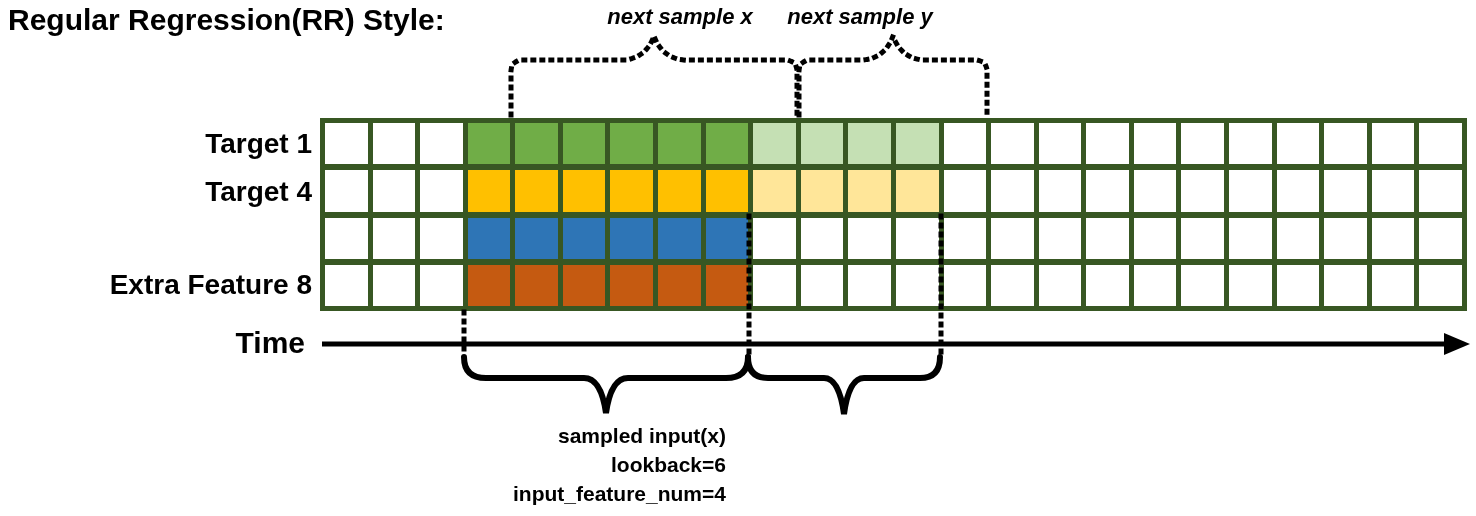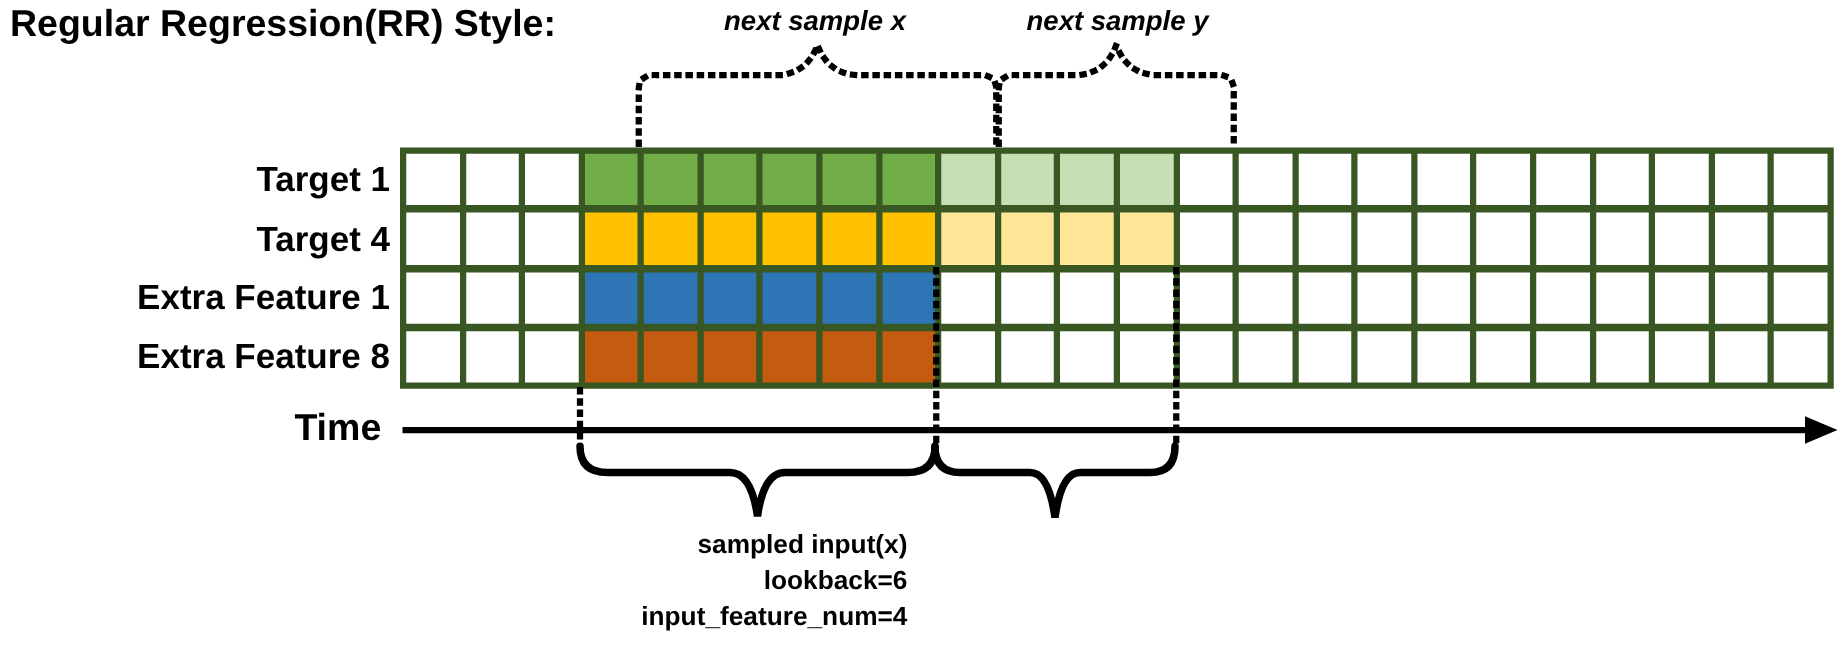--- a/index.html
+++ b/index.html
@@ -8,22 +8,22 @@
     font-family:"Liberation Sans", sans-serif; color:#000; overflow:hidden;
   }
   .title {
     position:absolute; left:8px; top:3px;
     font-size:30px; font-weight:bold; letter-spacing:0px;
   }
   .ns-label {
     position:absolute; top:4px; transform:translateX(-50%);
     font-size:22px; font-style:italic; font-weight:bold; white-space:nowrap;
   }
-  .nsx { left:652px; }
-  .nsy { left:894px; }
+  .nsx { left:680px; }
+  .nsy { left:860px; }
   .row-label {
     position:absolute; left:0; width:312px; height:36px; line-height:36px;
     text-align:right; font-size:28px; font-weight:bold; white-space:nowrap;
   }
   .grid {
     position:absolute; left:320px; top:118px; width:1147px; height:193px;
     box-sizing:border-box; padding:5px;
     display:grid; grid-template-columns:repeat(24, 1fr);
     column-gap:5px; row-gap:6px;
   }
@@ -45,21 +45,20 @@
 
 <div class="canvas">
 
   <div class="title">Regular Regression(RR) Style:</div>
 
   <div class="ns-label nsx">next sample x</div>
   <div class="ns-label nsy">next sample y</div>
 
   <div class="row-label" style="top:126px">Target 1</div>
   <div class="row-label" style="top:174px">Target 4</div>
-  <div class="row-label" style="top:220px">Extra Feature 1</div>
   <div class="row-label" style="top:267px">Extra Feature 8</div>
 
   <div class="grid" id="grid" style="background: rgb(56, 87, 35);">
       <div class="cell" style="background: rgb(255, 255, 255);"></div>
       <div class="cell" style="background: rgb(255, 255, 255);"></div>
       <div class="cell" style="background: rgb(255, 255, 255);"></div>
       <div class="cell" style="background: rgb(112, 173, 71);"></div>
       <div class="cell" style="background: rgb(112, 173, 71);"></div>
       <div class="cell" style="background: rgb(112, 173, 71);"></div>
       <div class="cell" style="background: rgb(112, 173, 71);"></div>

